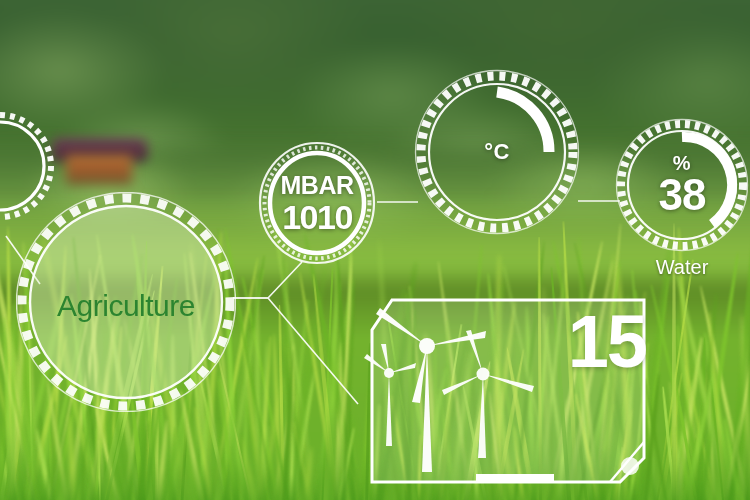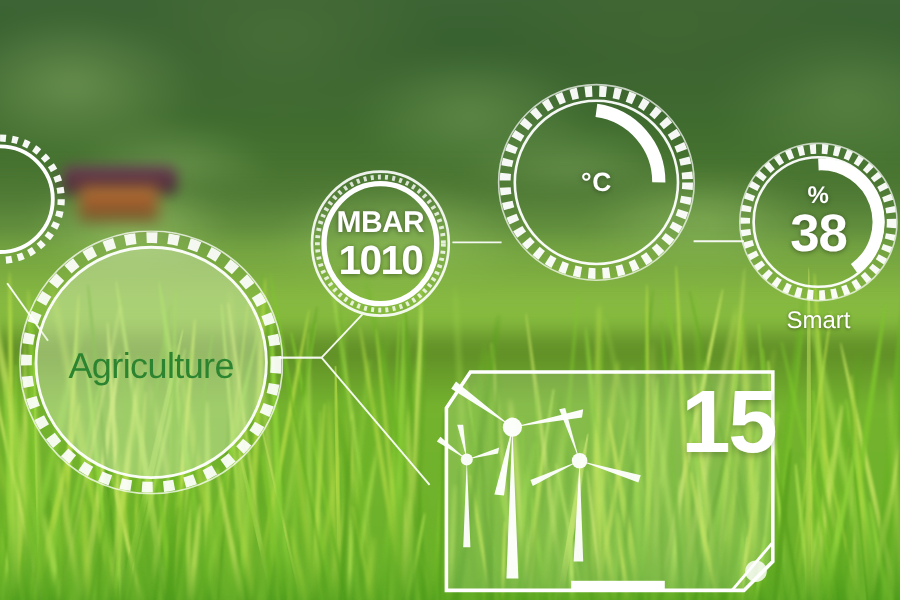--- a/index.html
+++ b/index.html
@@ -133,21 +133,21 @@
   }
   .badge-core .subtitle {
     font-size: 30px; font-weight: 400; color: #2c8430;
     letter-spacing: -.5px; margin-top: 7px;
   }
 
   
   #connectors { position: absolute; inset: 0; pointer-events: none; }
 
   
-  #panel-wind { left: 358px; top: 296px; width: 300px; height: 200px; }
+  #panel-wind { left: 358px; top: 286px; width: 300px; height: 200px; }
   #panel-wind svg { position: absolute; inset: 0; }
   .wind-readout {
     position: absolute;
     right: 12px; top: 22px;
     text-align: center;
     line-height: .92;
     color: #fff;
   }
   .wind-readout .value {
     font-size: 74px; font-weight: 700; letter-spacing: -2px;
@@ -577,21 +577,21 @@
       <circle cx="67" cy="67" r="54" fill="none" stroke="#ffffff" stroke-width="2.2" opacity=".95"></circle>
       <circle cx="67" cy="67" r="61" fill="none" stroke="#ffffff" stroke-width="8" stroke-dasharray="5 5" opacity=".95"></circle>
       <circle cx="67" cy="67" r="65.5" fill="none" stroke="#ffffff" stroke-width="1.3" opacity=".7"></circle>
 
       <path d="M 67 19 A 48 48 0 0 1 97 106" fill="none" stroke="#ffffff" stroke-width="10" stroke-linecap="butt"></path>
     </svg>
     <div class="readout">
       <span class="unit" style="font-size:20px;">%</span>
       <span class="value" style="font-size:44px;">38</span>
     </div>
-    <div class="gauge-label" style="top:138px; font-size:20px;">Smart</div>
+    <div class="gauge-label" style="top:138px; font-size:20px;">Water</div>
   </div>
 
   <div class="hud" id="panel-wind">
     <svg width="300" height="200" viewBox="0 0 300 200">
 
       <path d="M 34 14 L 286 14 L 286 172 L 262 196 L 14 196 L 14 44 Z" fill="rgba(255,255,255,0.14)" stroke="#ffffff" stroke-width="3"></path>
 
       <rect x="118" y="188" width="78" height="9" fill="#ffffff"></rect>
 
       <path d="M 286 156 L 252 196" stroke="#ffffff" stroke-width="2.4" fill="none"></path>

